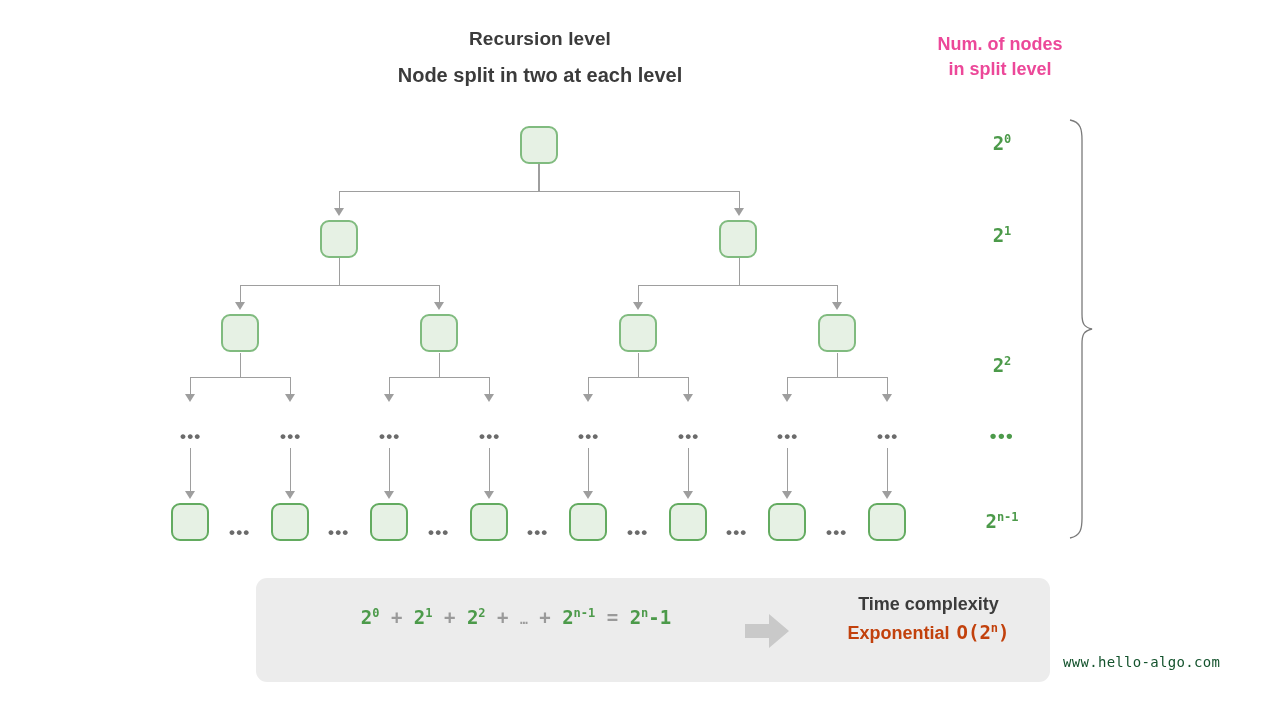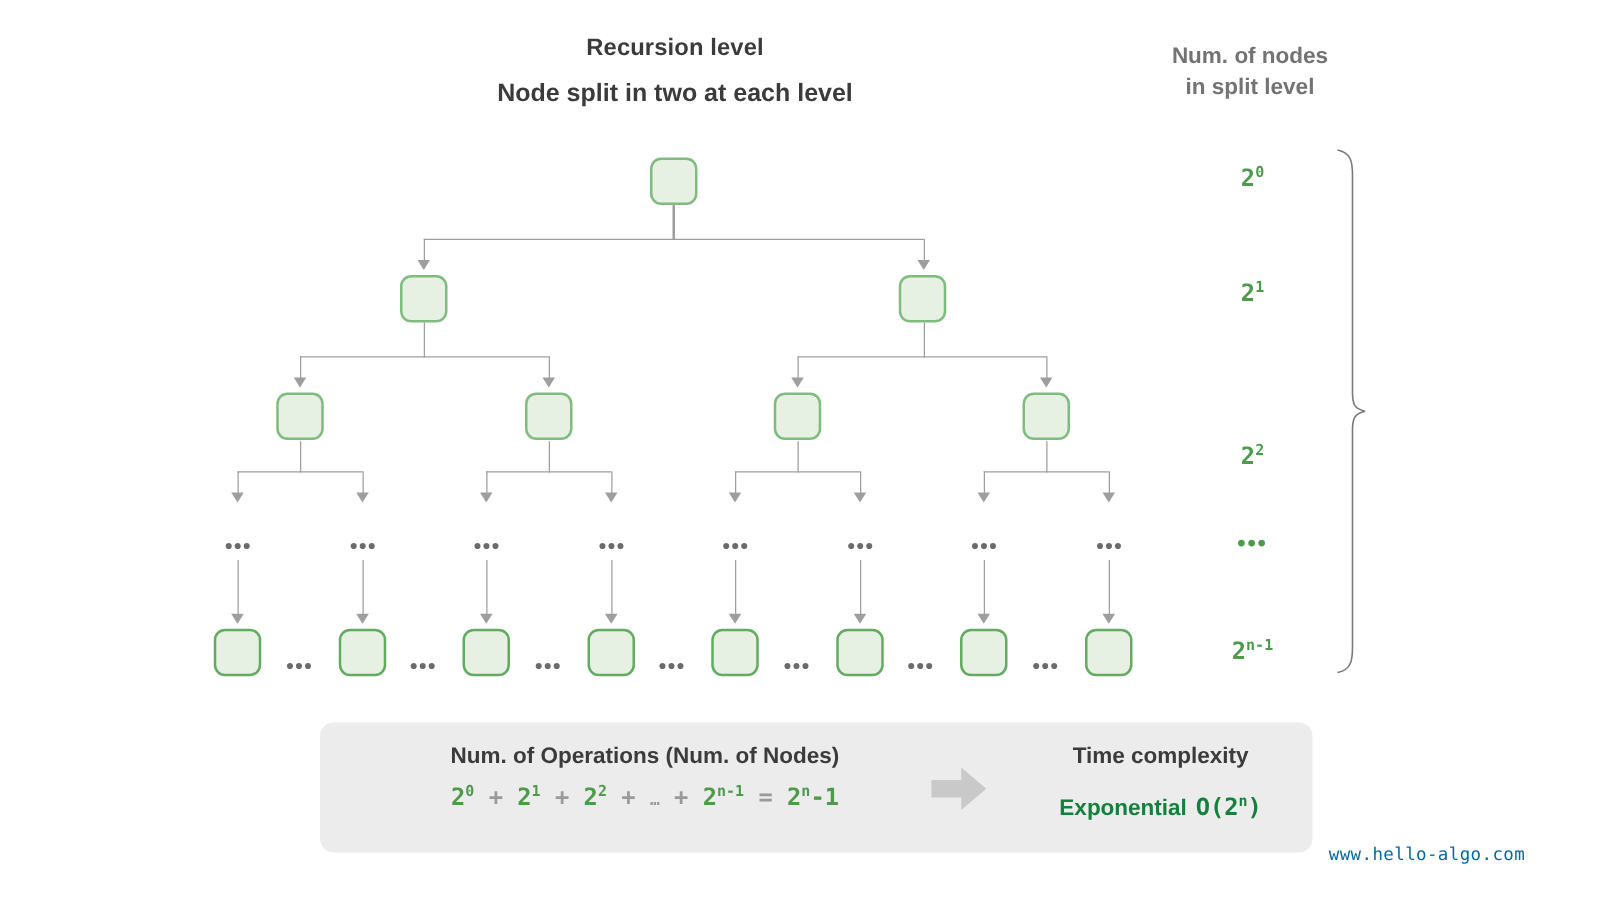--- a/index.html
+++ b/index.html
@@ -42,21 +42,21 @@
     color: #3b3b3b;
   }
   .col-head {
     position: absolute;
     left: 900px;
     top: 32px;
     width: 200px;
     text-align: center;
     font-size: 18px;
     font-weight: bold;
-    color: #737373;
+    color: #ec4899;
     line-height: 25px;
   }
 
   
   .node {
     position: absolute;
     width: 38px;
     height: 38px;
     border-radius: 9px;
     background: #e6f1e4;
@@ -179,23 +179,23 @@
     font-size: 19px;
     font-weight: bold;
     color: #4c9a4a;
     white-space: nowrap;
   }
   .formula .op { color: #9a9a9a; }
   .formula sup { font-size: 12px; vertical-align: super; line-height: 0; }
   .formula .small-dots { color: #9a9a9a; font-size: 13px; }
 
   .verdict {
-    margin-top: 20px;
-    white-space: nowrap;
-    color: #15803d;
+    margin-top: 6px;
+    white-space: nowrap;
+    color: #c2410c;
   }
   .verdict .word {
     font-size: 18px;
     font-weight: bold;
   }
   .verdict .bigo {
     font-family: "DejaVu Sans Mono", monospace;
     font-size: 19px;
     font-weight: bold;
     margin-left: 7px;
@@ -205,24 +205,24 @@
   .block-arrow {
     position: absolute;
     left: 745px;
     top: 614px;
   }
 
   
   .watermark {
     position: absolute;
     left: 1063px;
-    top: 676px;
+    top: 654px;
     font-family: "DejaVu Sans Mono", monospace;
     font-size: 14px;
-    color: #0369a1;
+    color: #14532d;
     letter-spacing: .3px;
   }
 </style>
 </head>
 <body>
 
 <div id="canvas">
 
   <div class="title-main">Recursion level</div>
   <div class="title-sub">Node split in two at each level</div>
@@ -348,21 +348,20 @@
   </div>
 
   <svg class="brace-svg" width="30" height="422" viewBox="0 0 30 422">
     <path d="M 2 2 C 13 4 14 12 14 22 L 14 196 C 14 206 16 209 24 211 C 16 213 14 216 14 226 L 14 400 C 14 410 13 418 2 420" fill="none" stroke="#7a7a7a" stroke-width="1.3"></path>
   </svg>
 
 
   <div class="summary">
 
     <div class="sum-left">
-      <div class="sum-head">Num. of Operations (Num. of Nodes)</div>
       <div class="formula">
         <span>2</span><sup>0</sup>
         <span class="op">+</span>
         <span>2</span><sup>1</sup>
         <span class="op">+</span>
         <span>2</span><sup>2</sup>
         <span class="op">+</span>
         <span class="small-dots">…</span>
         <span class="op">+</span>
         <span>2</span><sup>n-1</sup>

